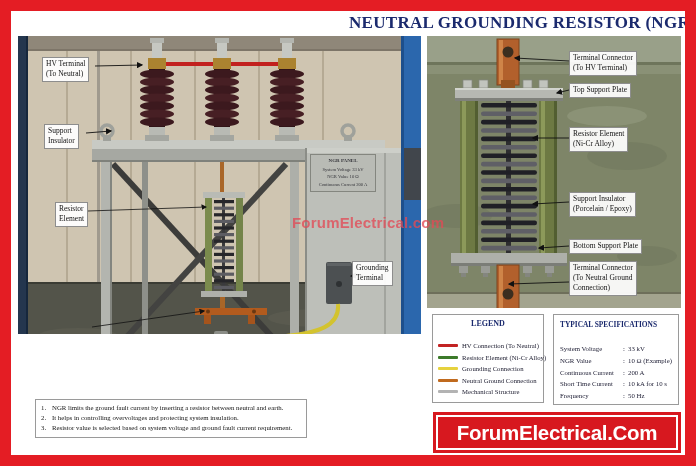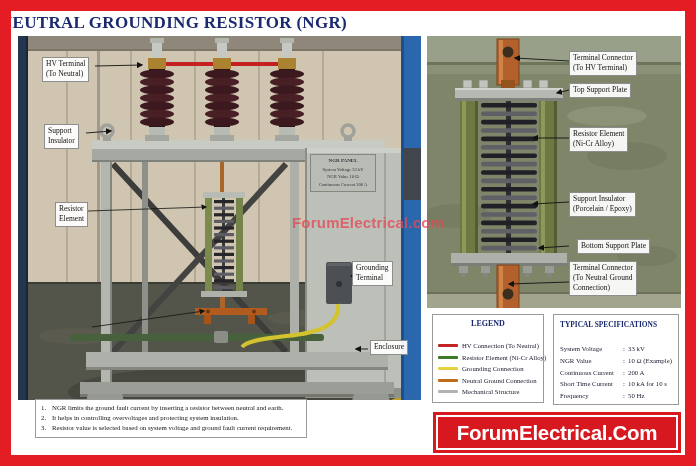--- a/index.html
+++ b/index.html
@@ -1,22 +1,22 @@
 <!DOCTYPE html>
 <html><head>
 <meta charset="utf-8">
 <style>
   html,body{margin:0;padding:0}
   body{width:696px;height:466px;position:relative;background:#fff;overflow:hidden;
        font-family:"Liberation Serif",serif;}
   .frame{position:absolute;inset:0;border:11px solid #e41d24;z-index:50;pointer-events:none}
-  .title{position:absolute;left:0;right:0;top:13px;text-align:left;font-weight:bold;
+  .title{position:absolute;left:0;right:0;top:13px;text-align:right;font-weight:bold;
          font-size:17px;color:#1b2a6e;letter-spacing:.3px;z-index:5}
   .photo{position:absolute;overflow:hidden;background:#888}
-  #leftPhoto{left:18px;top:36px;width:403px;height:364px}
+  #leftPhoto{left:18px;top:36px;width:403px;height:298px}
   #rightPhoto{left:427px;top:36px;width:254px;height:272px}
   svg.bg{position:absolute;left:0;top:0;z-index:0}
   svg.arrows{position:absolute;left:0;top:0;z-index:2}
   .callout{position:absolute;background:rgba(255,255,255,.93);border:1px solid #8d8d8d;
            padding:1px 3px 2px;font-size:7.5px;line-height:1.35;color:#111;
            white-space:pre-line;z-index:3}
   .nameplate{position:absolute;left:292px;top:118px;width:66px;height:38px;background:#b9bbb5;
              border:1px solid #84867f;z-index:1;box-sizing:border-box;padding:2px 2px;
              font-size:4.6px;color:#34343a;text-align:center;line-height:1.7;overflow:hidden}
   .np-title{font-weight:bold;font-size:5px}
@@ -294,21 +294,21 @@
     <line x1="142" y1="246" x2="82" y2="248" stroke="#111" stroke-width=".9" marker-end="url(#arR)"></line>
   </svg>
 
   <div class="callout" style="left:142px;top:15px">Terminal Connector
 (To HV Terminal)</div>
   <div class="callout" style="left:142px;top:47px">Top Support Plate</div>
   <div class="callout" style="left:142px;top:91px">Resistor Element
 (Ni-Cr Alloy)</div>
   <div class="callout" style="left:142px;top:156px">Support Insulator
 (Porcelain / Epoxy)</div>
-  <div class="callout" style="left:150px;top:203px">Bottom Support Plate</div>
+  <div class="callout" style="left:142px;top:203px">Bottom Support Plate</div>
   <div class="callout" style="left:142px;top:225px">Terminal Connector
 (To Neutral Ground
 Connection)</div>
 </div>
 
 <div class="panel" id="legend">
   <div class="lg-title">LEGEND</div>
   <div class="lg-row">
     <span class="lg-swatch" style="background: rgb(194, 35, 35);"></span>
     <span class="lg-label">HV Connection (To Neutral)</span>

